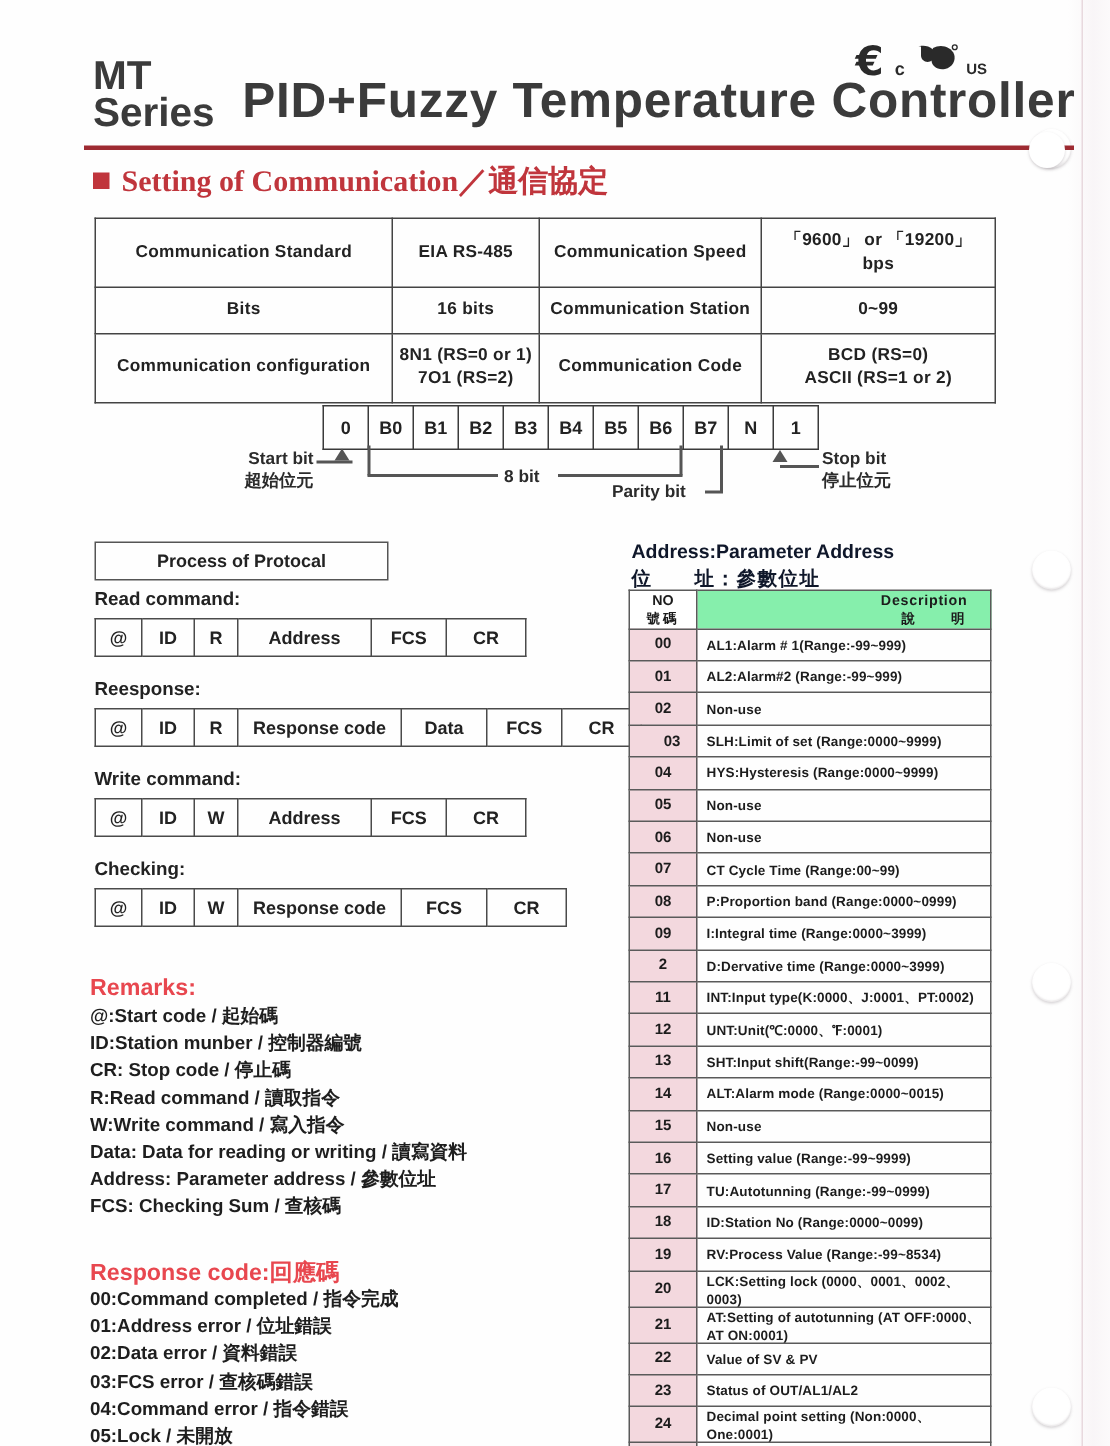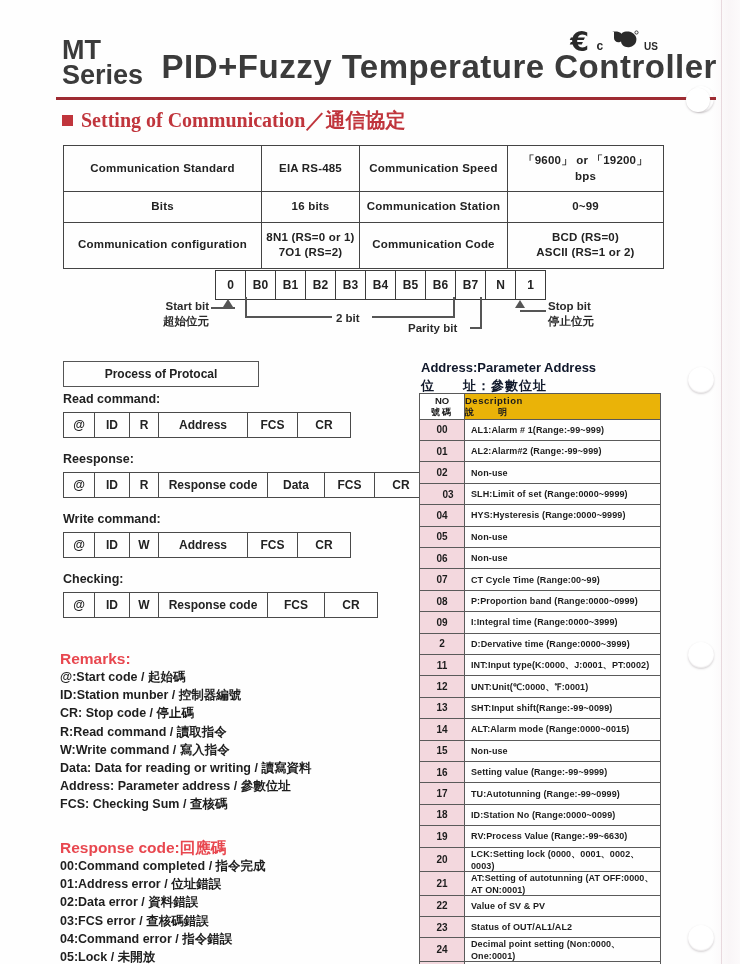--- a/index.html
+++ b/index.html
@@ -313,25 +313,25 @@
   }
   .addr-table th.no-head {
     width: 44px;
     text-align: center;
     font-weight: bold;
     line-height: 1.12;
     padding: 2px 0;
     background: #ffffff;
   }
   .addr-table th.desc-head {
-    text-align: left;
+    text-align: right;
     font-weight: bold;
     line-height: 1.12;
-    padding: 2px 0;
-    background: #eab308;
+    padding: 2px 15px;
+    background: #86efac;
     letter-spacing: 0.5px;
   }
   .addr-table th .cn-sub {
     display: block;
     font-size: 9px;
     font-weight: bold;
     letter-spacing: 2px;
   }
   .addr-table td.no-cell {
     text-align: center;
@@ -438,21 +438,21 @@
   </table>
 
   <div class="frame-anno anno-start">
     <div>Start bit</div>
     <div class="cn">超始位元</div>
   </div>
   <div class="frame-anno anno-stop">
     <div>Stop bit</div>
     <div class="cn">停止位元</div>
   </div>
-  <div class="frame-anno anno-8bit">2 bit</div>
+  <div class="frame-anno anno-8bit">8 bit</div>
   <div class="frame-anno anno-parity">Parity bit</div>
 
   <div class="leadline" style="left:211px; top:307px; width:24px; height:1.5px;"></div>
   <div class="arrow-up" style="left:223px; top:299px;"></div>
 
   <div class="leadline" style="left:245px; top:297px; width:1.5px; height:20px;"></div>
   <div class="leadline" style="left:245px; top:316px; width:87px; height:1.5px;"></div>
   <div class="leadline" style="left:372px; top:316px; width:83px; height:1.5px;"></div>
   <div class="leadline" style="left:453px; top:297px; width:1.5px; height:20px;"></div>
 
@@ -630,21 +630,21 @@
         <tr>
           <td class="no-cell" style="background: rgb(243, 216, 222);">17</td>
           <td class="desc-cell">TU:Autotunning (Range:-99~0999)</td>
         </tr>
         <tr>
           <td class="no-cell" style="background: rgb(243, 216, 222);">18</td>
           <td class="desc-cell">ID:Station No (Range:0000~0099)</td>
         </tr>
         <tr>
           <td class="no-cell" style="background: rgb(243, 216, 222);">19</td>
-          <td class="desc-cell">RV:Process Value (Range:-99~6630)</td>
+          <td class="desc-cell">RV:Process Value (Range:-99~8534)</td>
         </tr>
         <tr>
           <td class="no-cell" style="background: rgb(243, 216, 222);">20</td>
           <td class="desc-cell">LCK:Setting lock (0000、0001、0002、0003)</td>
         </tr>
         <tr>
           <td class="no-cell" style="background: rgb(243, 216, 222);">21</td>
           <td class="desc-cell">AT:Setting of autotunning (AT OFF:0000、AT ON:0001)</td>
         </tr>
         <tr>

